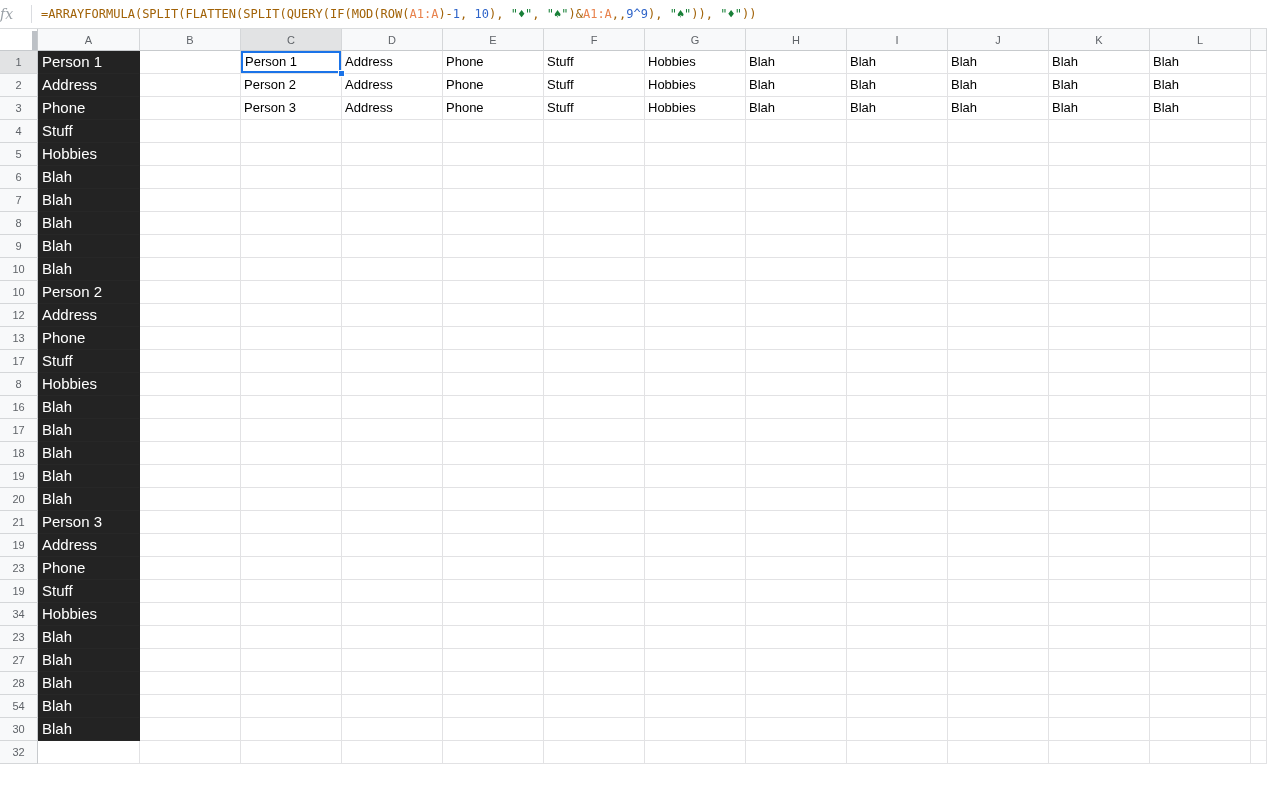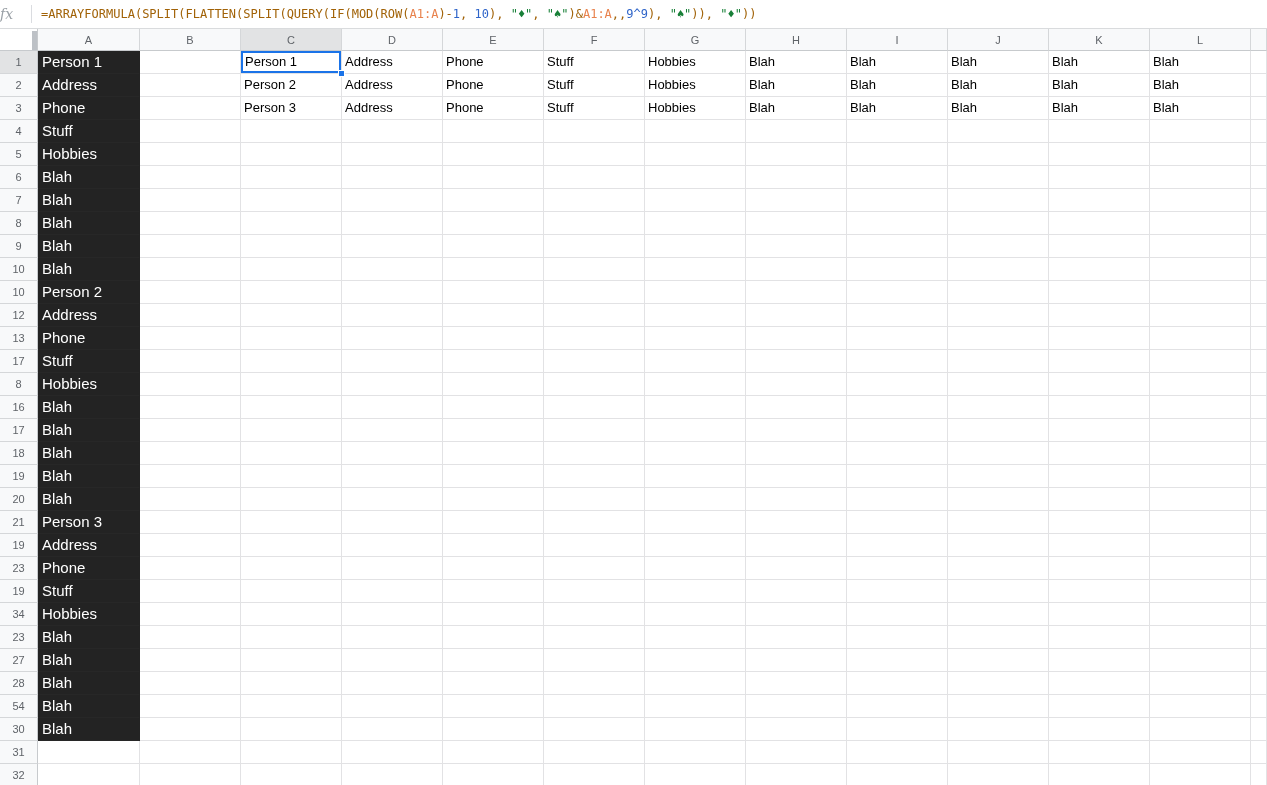--- a/index.html
+++ b/index.html
@@ -623,36 +623,20 @@
         <div class="cell"></div>
         <div class="cell"></div>
         <div class="cell"></div>
         <div class="cell"></div>
         <div class="cell"></div>
         <div class="cell"></div>
         <div class="cell"></div>
         <div class="cell sliver"></div>
       </div>
       <div class="grow">
-        <div class="rowh">31</div>
-        <div class="cell colA"></div>
-        <div class="cell"></div>
-        <div class="cell"></div>
-        <div class="cell"></div>
-        <div class="cell"></div>
-        <div class="cell"></div>
-        <div class="cell"></div>
-        <div class="cell"></div>
-        <div class="cell"></div>
-        <div class="cell"></div>
-        <div class="cell"></div>
-        <div class="cell"></div>
-        <div class="cell sliver"></div>
-      </div>
-      <div class="grow">
         <div class="rowh">32</div>
         <div class="cell colA"></div>
         <div class="cell"></div>
         <div class="cell"></div>
         <div class="cell"></div>
         <div class="cell"></div>
         <div class="cell"></div>
         <div class="cell"></div>
         <div class="cell"></div>
         <div class="cell"></div>

